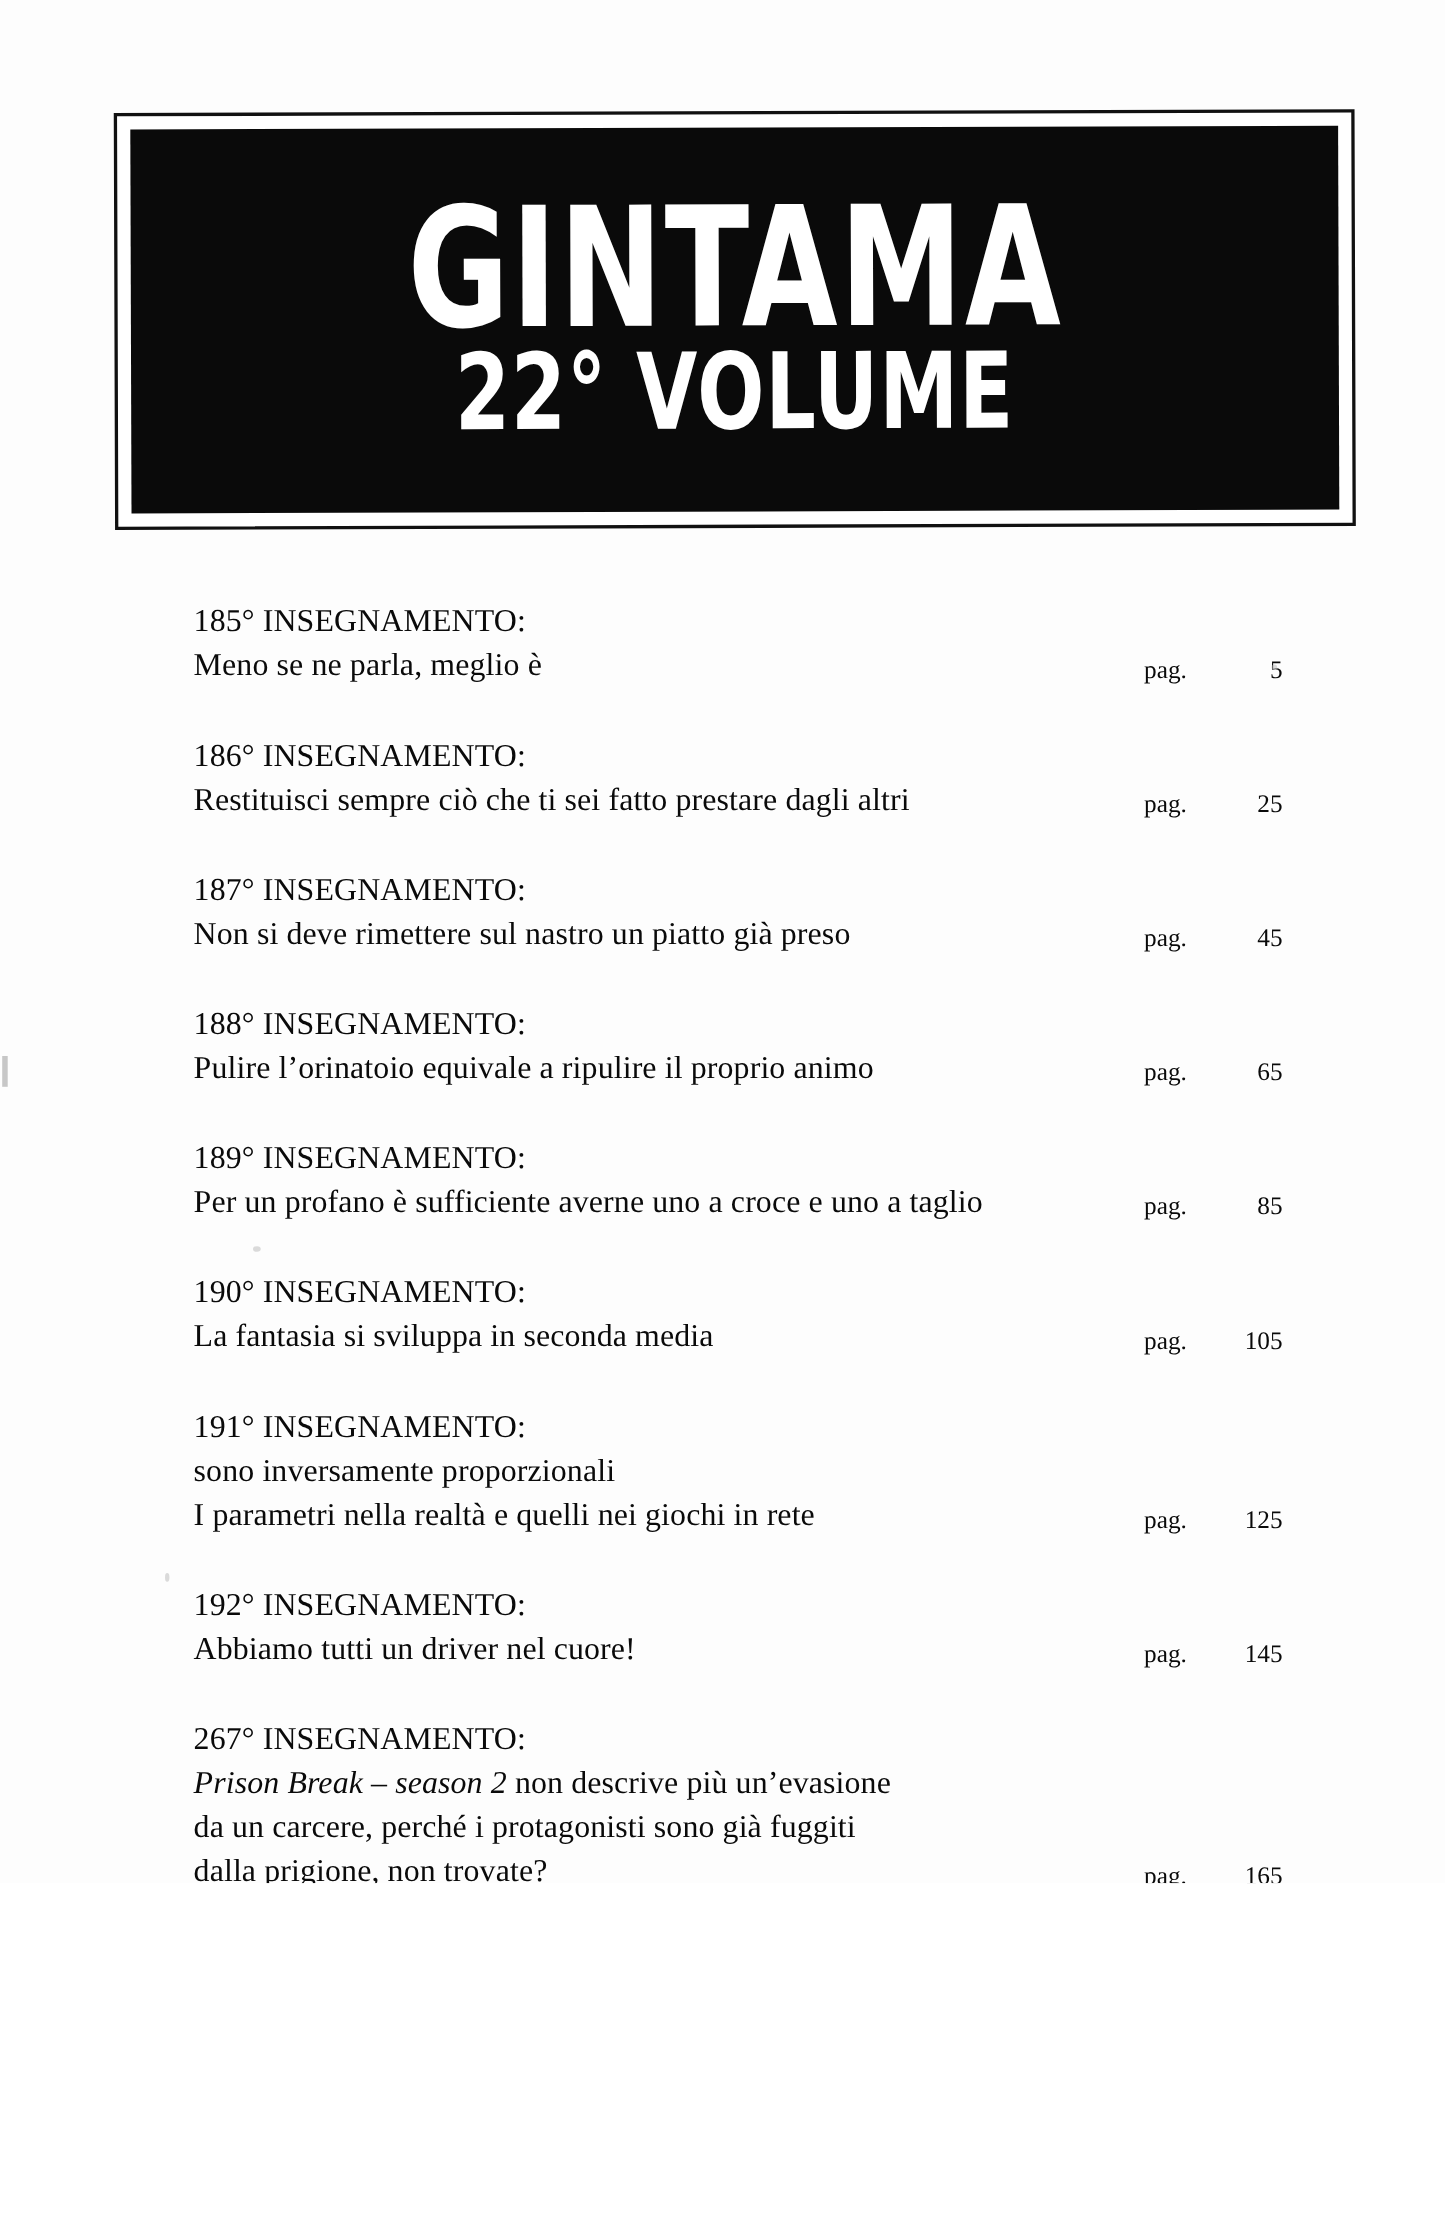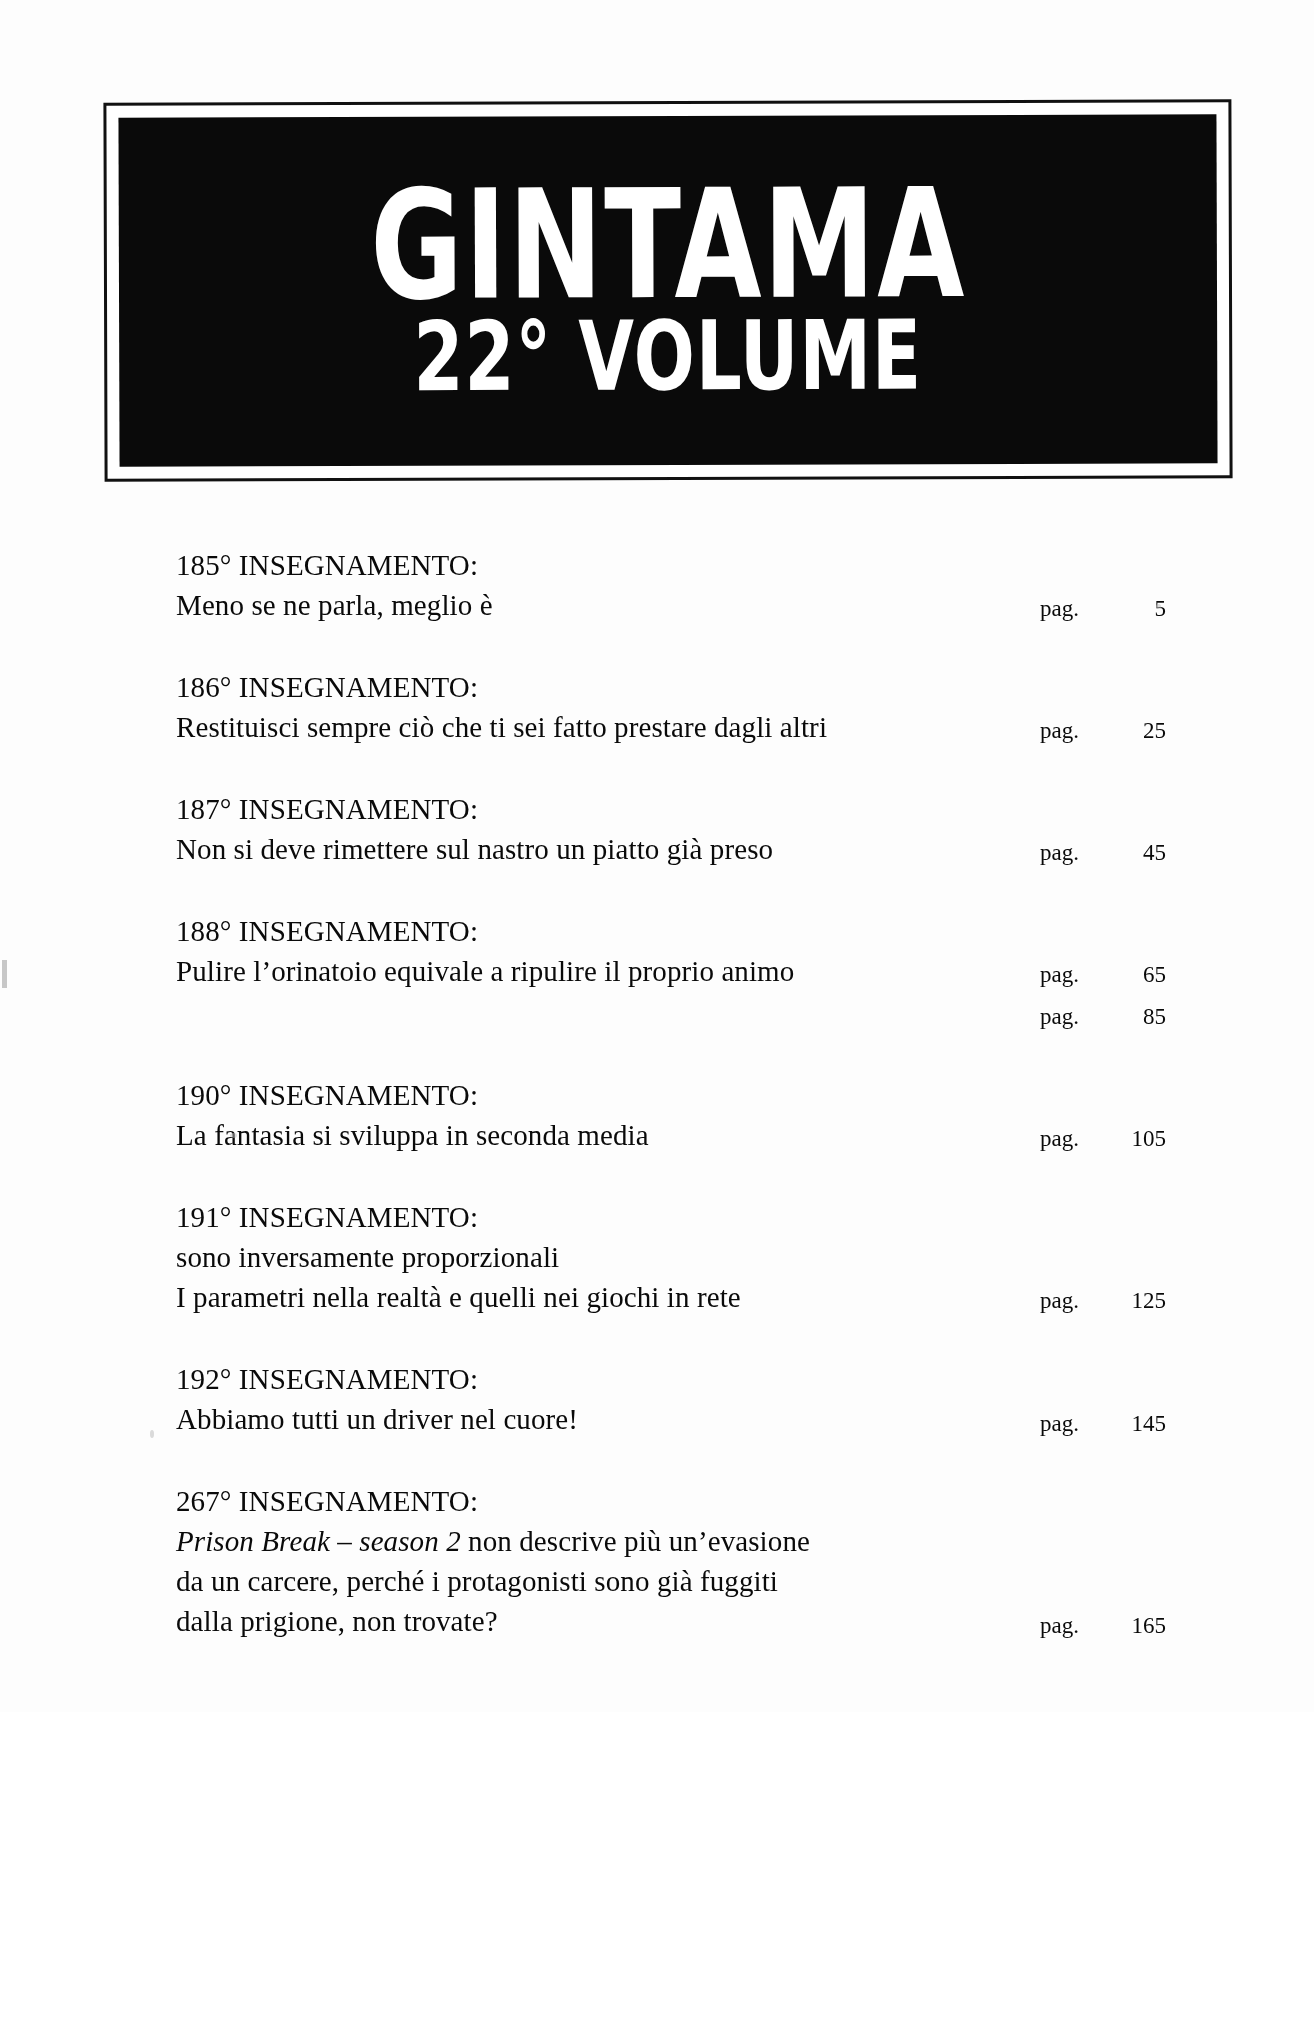--- a/index.html
+++ b/index.html
@@ -192,20 +192,24 @@
         <div class="toc-text">
           <span class="toc-heading">188° INSEGNAMENTO:</span>
           <span class="toc-line">Pulire l’orinatoio equivale a ripulire il proprio animo</span>
         </div>
         <div class="toc-pageref">
           <span class="pag-label">pag.</span>
           <span class="pag-num">65</span>
         </div>
       </div>
       <div class="toc-entry">
+        <div class="toc-text">
+          <span class="toc-heading">189° INSEGNAMENTO:</span>
+          <span class="toc-line">Per un profano è sufficiente averne uno a croce e uno a taglio</span>
+        </div>
         <div class="toc-pageref">
           <span class="pag-label">pag.</span>
           <span class="pag-num">85</span>
         </div>
       </div>
       <div class="toc-entry">
         <div class="toc-text">
           <span class="toc-heading">190° INSEGNAMENTO:</span>
           <span class="toc-line">La fantasia si sviluppa in seconda media</span>
         </div>

